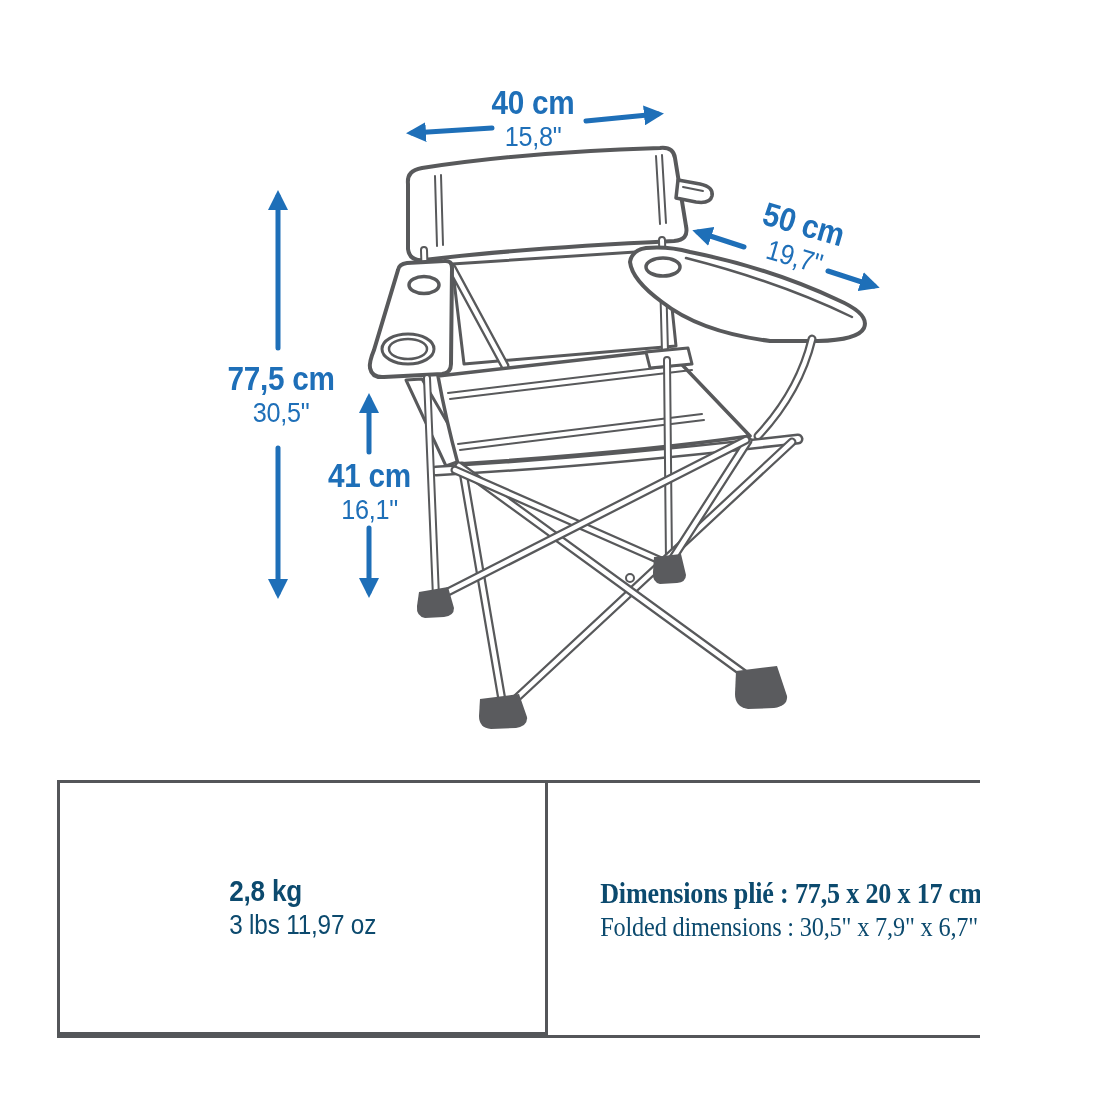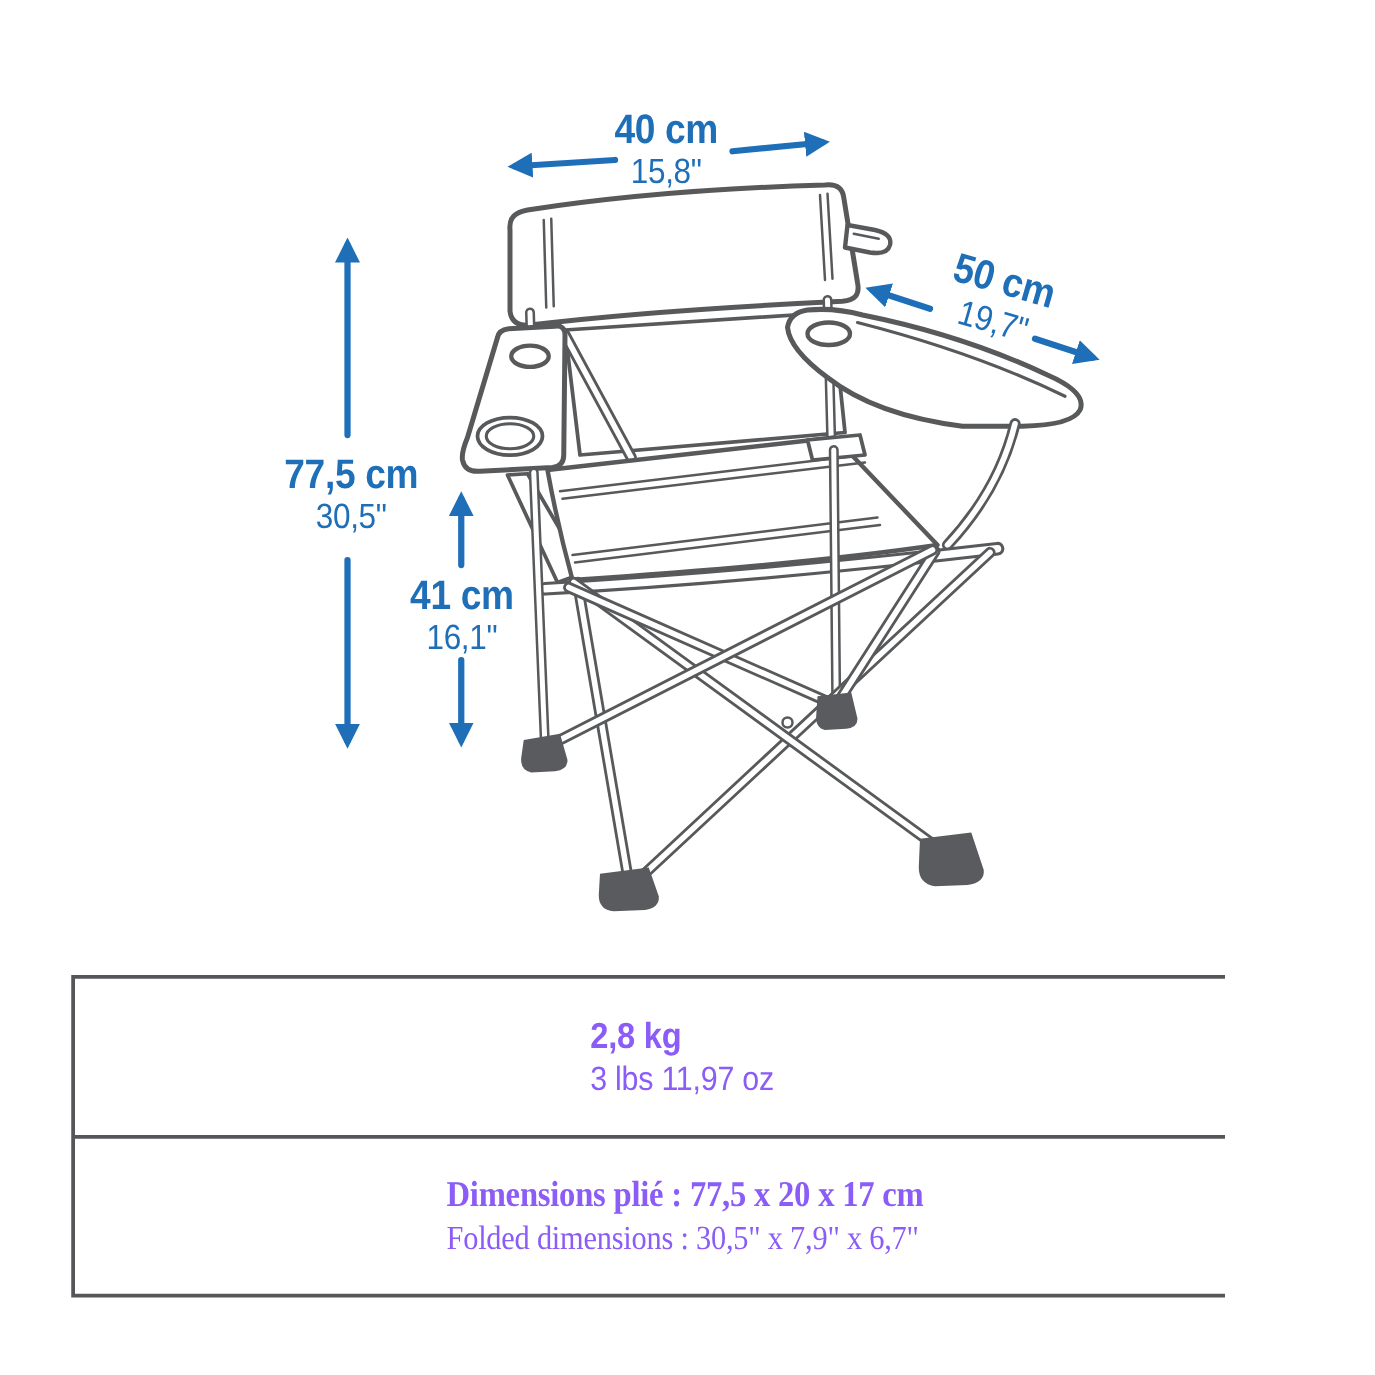--- a/index.html
+++ b/index.html
@@ -13,22 +13,22 @@
        transform:scaleX(0.9);transform-origin:50% 50%;}
   .dim .metric{font-weight:bold;font-size:33px;line-height:37px;}
   .dim .imperial{font-size:28px;line-height:31px;}
   .dim-40{left:418px;top:84px;width:230px;}
   .dim-50{left:702px;top:205px;width:195px;transform:rotate(16deg) scaleX(0.9);}
   .dim-775{left:181px;top:360px;width:200px;}
   .dim-41{left:272px;top:457px;width:195px;}
   
   .spec-table{
     position:absolute;left:57px;top:780px;width:981px;height:258px;
-    border:3px solid #545659;box-sizing:border-box;color:#8b5cf6;
-    display:flex;flex-direction:column;
+    border:3px solid #545659;box-sizing:border-box;color:#0c4a6e;
+    display:flex;flex-direction:row;
   }
   .spec-row-top{flex:1;display:flex;border-bottom:3px solid #545659;}
   .spec-cell{flex:1;display:flex;align-items:center;justify-content:center;}
   .spec-cell-left{border-right:3px solid #545659;}
   .spec-row-bottom{flex:1;display:flex;align-items:center;justify-content:center;font-family:Liberation Serif, serif;}
   .spec-block{text-align:left;transform:scaleX(0.9);transform-origin:50% 50%;letter-spacing:-0.2px;}
   .spec-block .metric{font-weight:bold;font-size:29px;line-height:36px;}
   .spec-block .imperial{font-size:27px;line-height:33px;}
 </style>
 </head>

